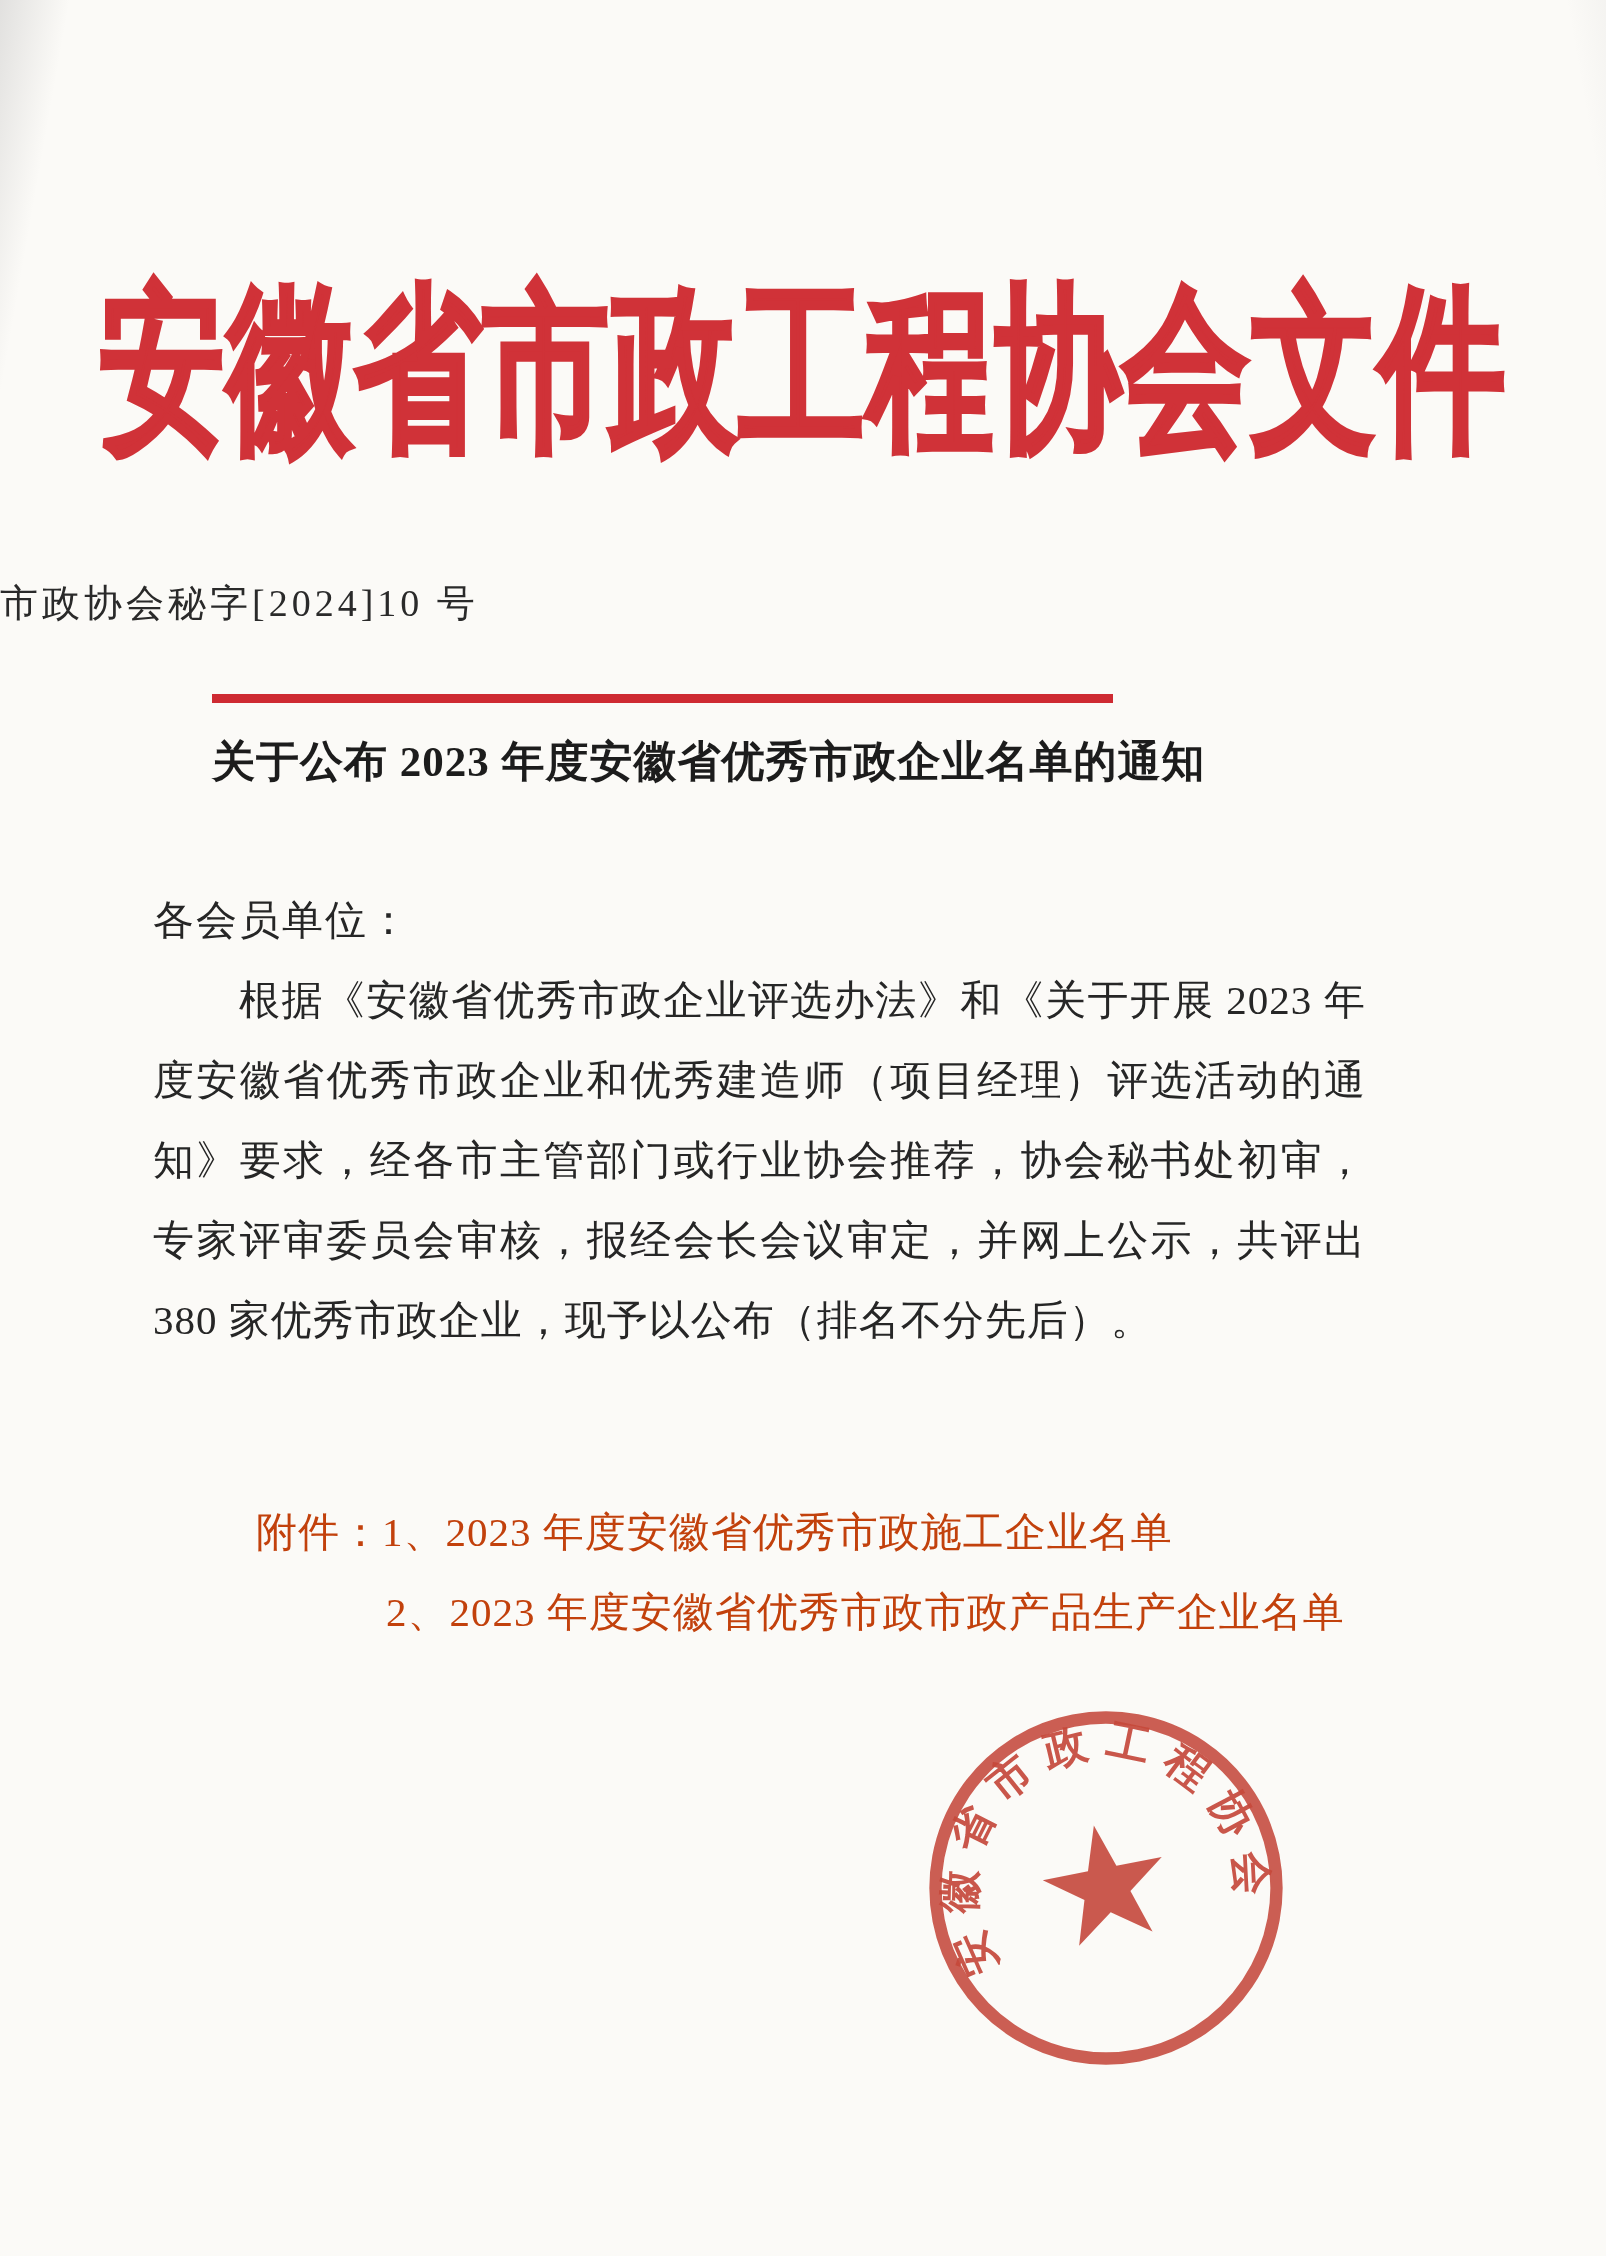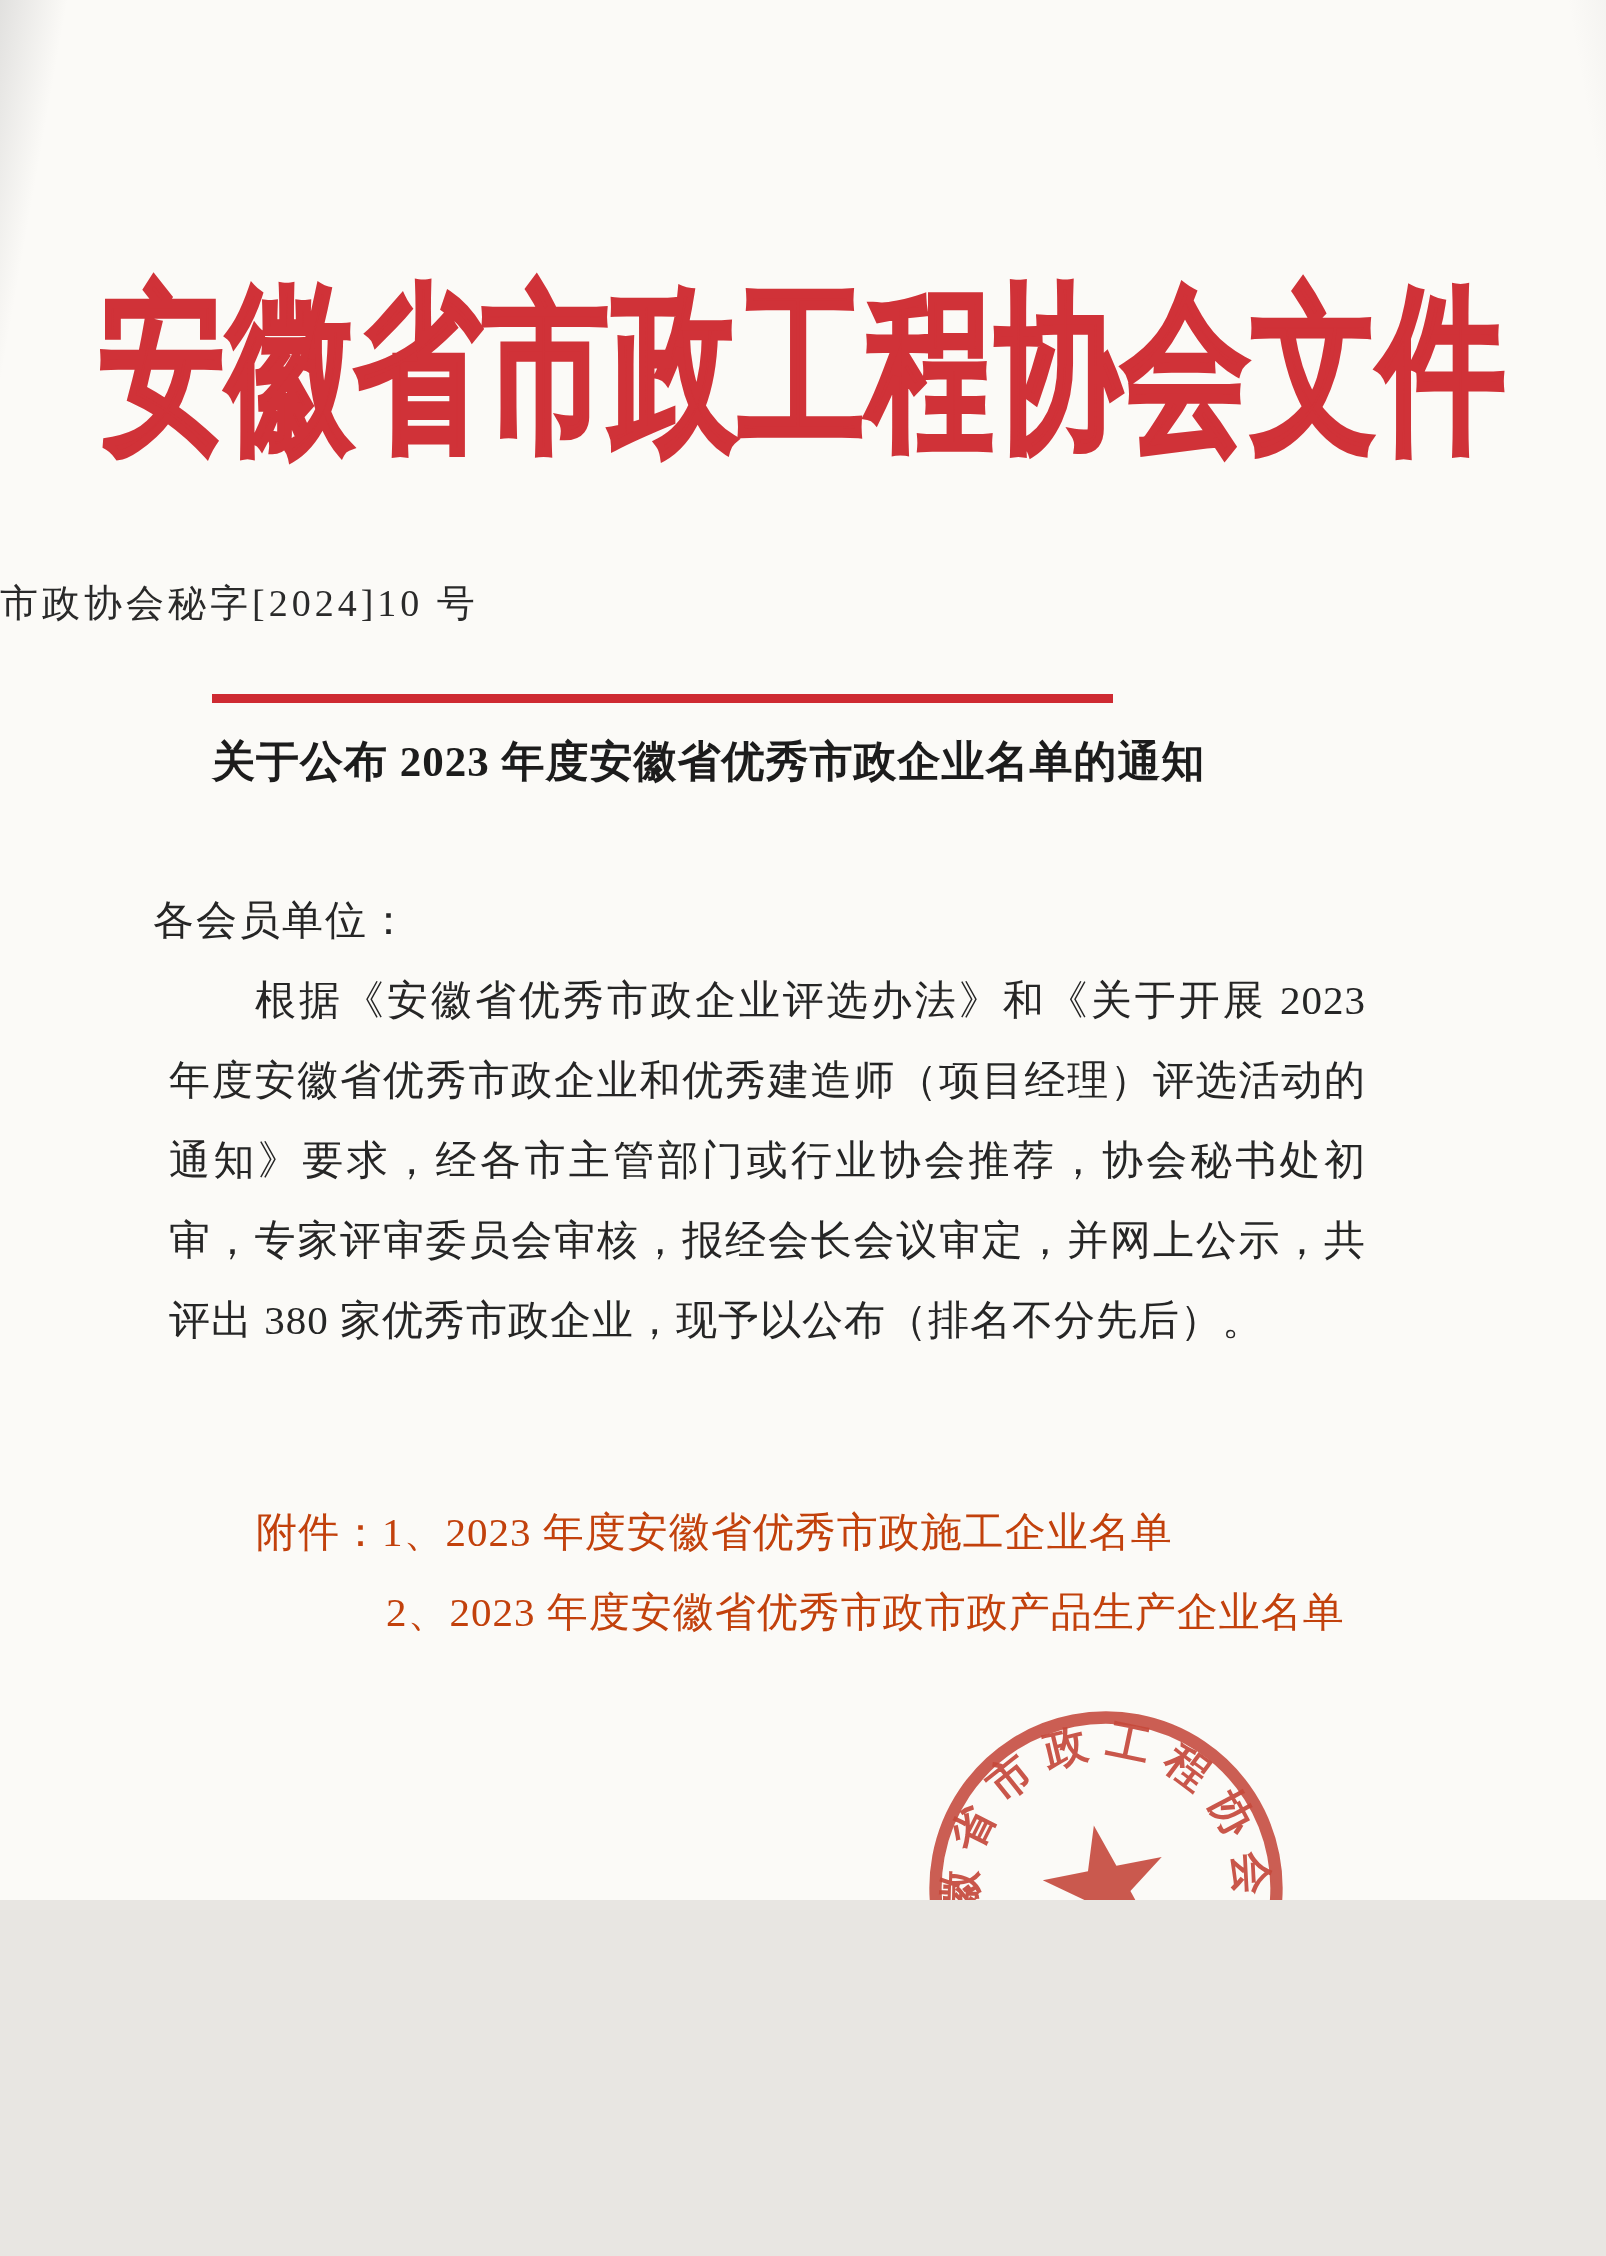--- a/index.html
+++ b/index.html
@@ -1,18 +1,18 @@
 <!DOCTYPE html>
 <html><head>
 <meta charset="utf-8">
 <style>
   html,body{margin:0;padding:0;background:#e8e6e2;}
   .page{
     position:relative;
-    width:1606px;height:1900px;
+    width:1606px;height:2256px;
     margin:0 auto;
     background:#fbfaf7;
     overflow:hidden;
     font-family:"Liberation Serif","DejaVu Serif",serif;
     color:#212121;
   }
   
   .page::before{
     content:"";position:absolute;inset:0;pointer-events:none;
     background:linear-gradient(100deg, rgba(90,90,95,.16) 0%, rgba(90,90,95,0) 3.5%),
@@ -44,21 +44,20 @@
   }
   .body-block{
     position:absolute;top:880px;left:153px;width:1213px;
     font-size:41px;line-height:80px;color:#262626;
   }
   .salutation{letter-spacing:2px;}
   .paragraph{
     text-indent:86px;
     text-align:justify;
     letter-spacing:1px;
-    margin-left:16px;
   }
   .attachments{
     position:absolute;top:1492px;left:256px;width:1160px;
     font-size:41px;line-height:80px;color:#c2410c;letter-spacing:1px;
   }
   .attachment-line.indent{padding-left:130px;}
   .issue-date{
     position:absolute;top:1916px;left:903px;
     font-size:42px;letter-spacing:5px;color:#262626;
     z-index:1;

